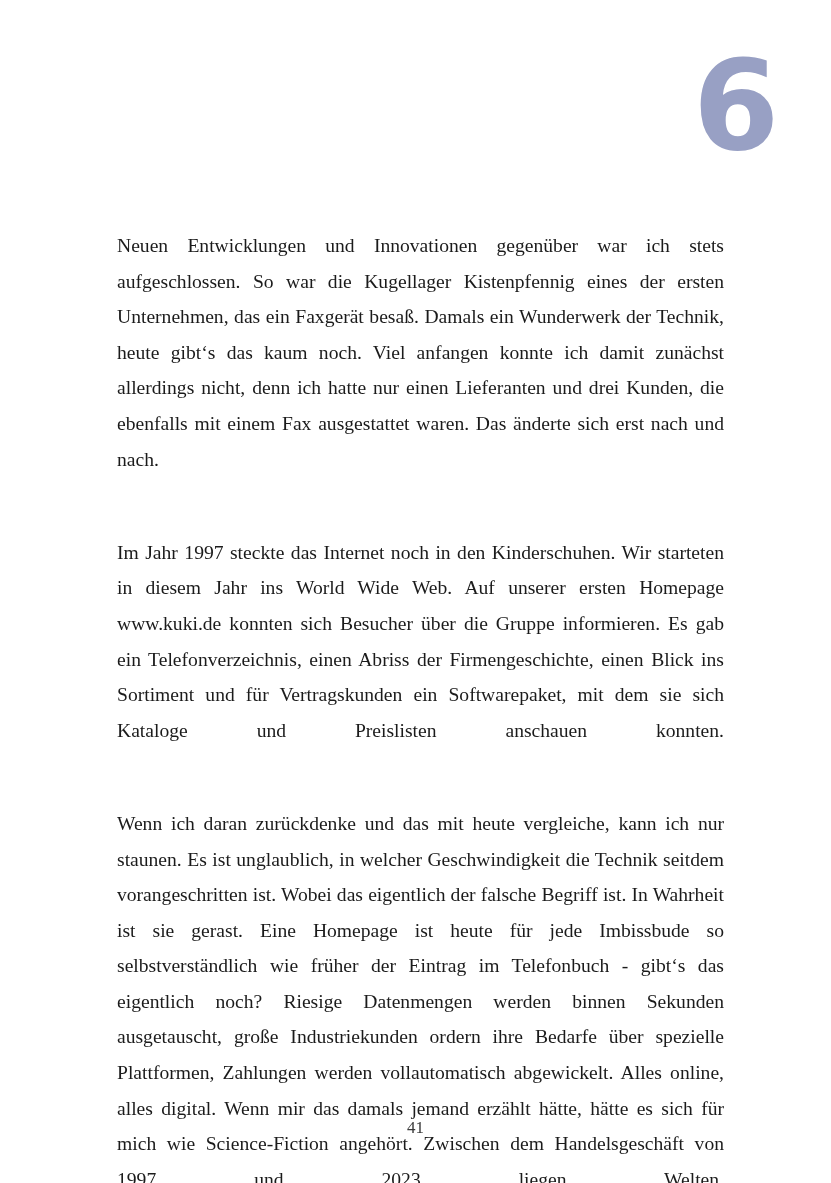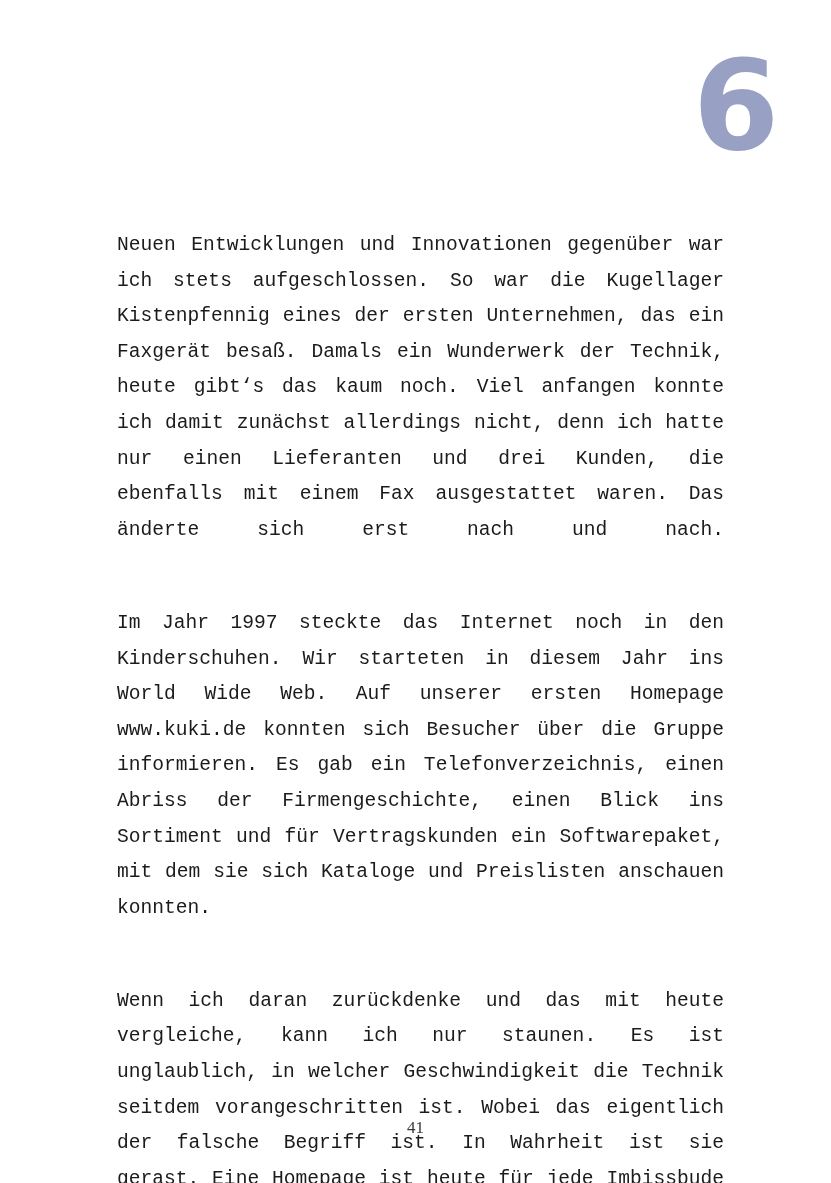--- a/index.html
+++ b/index.html
@@ -58,21 +58,21 @@
 
   
   .body-column {
     position: absolute;
     left: 117px;
     top: 228px;
     width: 607px;
   }
   .body-paragraph {
     margin: 0 0 22px 0;
-    font-family: Liberation Mono, monospace;
+    font-family: Liberation Serif, serif;
     font-size: 19.6px;
     line-height: 35.6px;
     color: #1b1b1b;
     text-align: justify;
     text-justify: inter-word;
     hyphens: manual;
     -webkit-hyphens: manual;
   }
   .body-paragraph:last-child {
     margin-bottom: 0;

